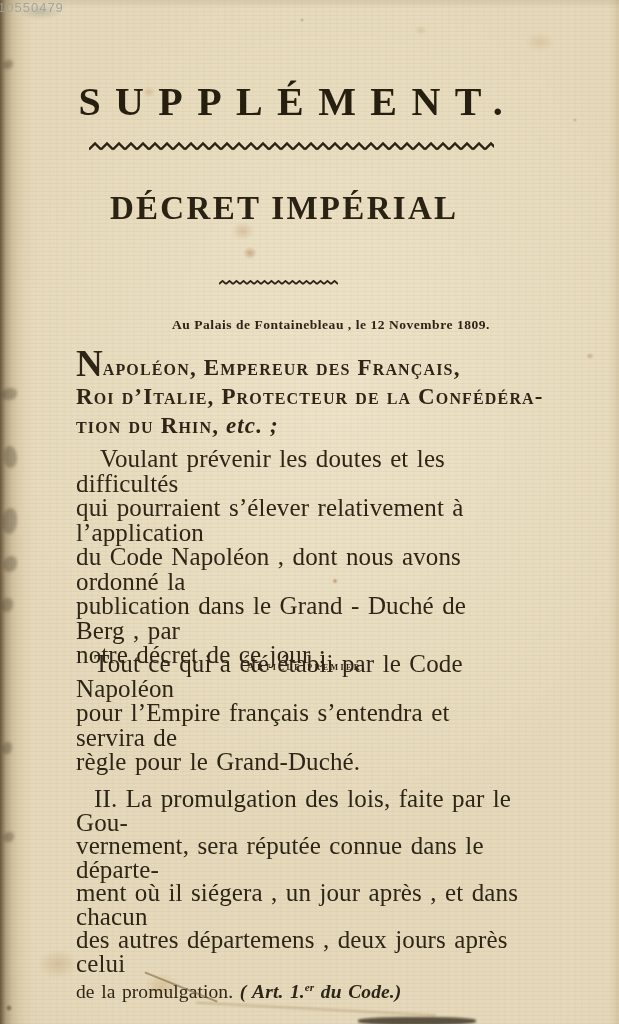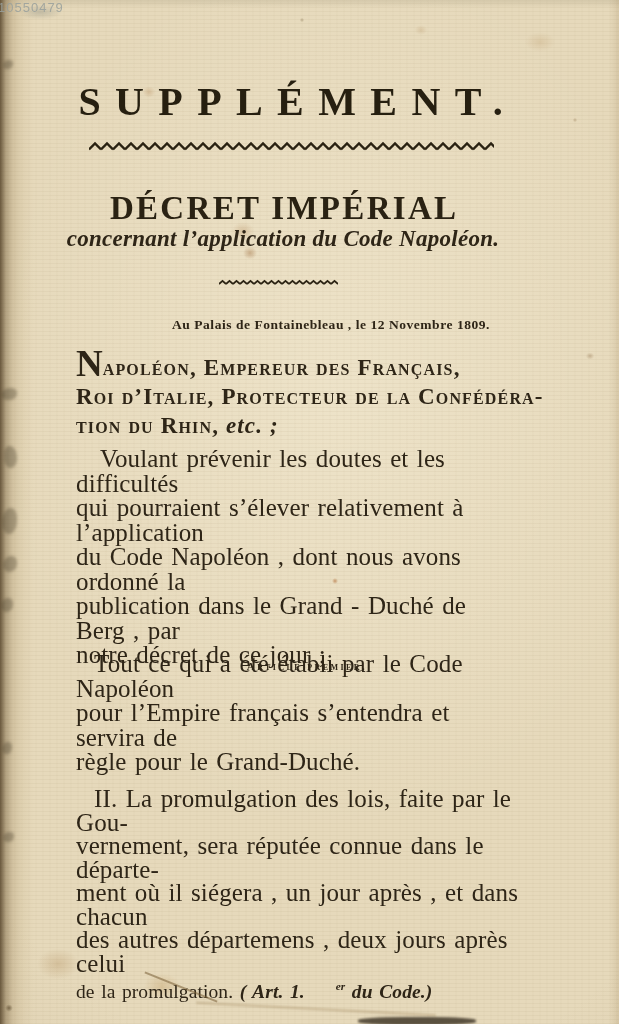--- a/index.html
+++ b/index.html
@@ -73,21 +73,21 @@
   .para-sur{position:absolute;top:566px;left:0;width:102%;text-indent:24px;}
   .article-heading{position:absolute;top:660px;left:12px;width:100%;
     font-variant:small-caps;font-weight:700;font-size:11px;
     letter-spacing:0.22em;text-align:center;}
   .para-tout{position:absolute;top:652px;left:0;width:102%;text-indent:18px;}
   .para-ii{position:absolute;top:787px;left:0;width:102%;}
   .para-ii .head{text-indent:18px;}
   .tail-line{font-size:19.5px;line-height:23.5px;letter-spacing:0.005em;word-spacing:0.08em;}
   .para-ii .head{line-height:23.5px;}
   .tail-line i{font-weight:600;}
-  .tail-line sup{font-size:0.58em;margin-left:31px;}
+  .tail-line sup{font-size:0.58em;}
   
   .bleed{position:absolute;background:rgba(82,72,50,0.38);filter:blur(1.6px);
     border-radius:60% 40% 55% 45%;pointer-events:none;}
   .b1{left:3px;top:60px;width:10px;height:9px;}
   .b2{left:1px;top:388px;width:16px;height:12px;}
   .b3{left:4px;top:446px;width:13px;height:22px;border-radius:40% 60% 50% 50%;}
   .b4{left:2px;top:508px;width:15px;height:26px;}
   .b5{left:3px;top:556px;width:14px;height:16px;}
   .b6{left:1px;top:598px;width:12px;height:14px;}
   .b7{left:2px;top:742px;width:10px;height:12px;}
@@ -127,21 +127,20 @@
       <defs>
         <pattern id="zz1" width="12" height="11" patternUnits="userSpaceOnUse">
           <path d="M0,8.5 L6,2.5 L12,8.5" fill="none" stroke="#2a2212" stroke-width="2.4"></path>
         </pattern>
       </defs>
       <rect width="405" height="11" fill="url(#zz1)"></rect>
     </svg>
 
     <h2 class="decret">DÉCRET IMPÉRIAL</h2>
 
-    <div class="subtitle">concernant l’application du Code Napoléon.</div>
 
     <svg class="rule-zigzag-2" width="119" height="7" viewBox="0 0 119 7" aria-hidden="true">
       <defs>
         <pattern id="zz2" width="7" height="7" patternUnits="userSpaceOnUse">
           <path d="M0,5 L3.5,1.8 L7,5" fill="none" stroke="#2a2212" stroke-width="1.7"></path>
         </pattern>
       </defs>
       <rect width="119" height="7" fill="url(#zz2)"></rect>
     </svg>
 

